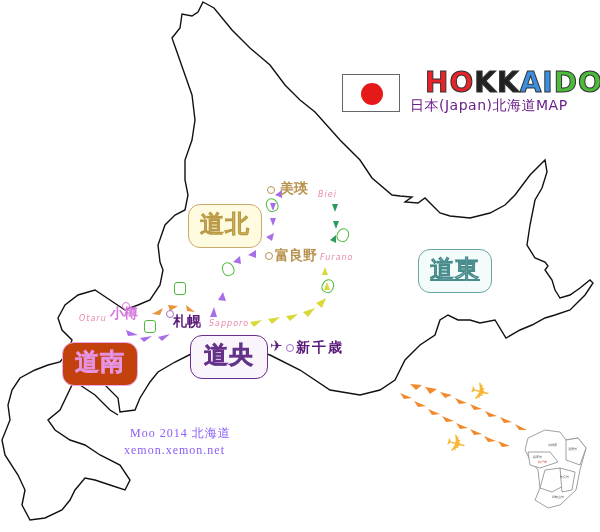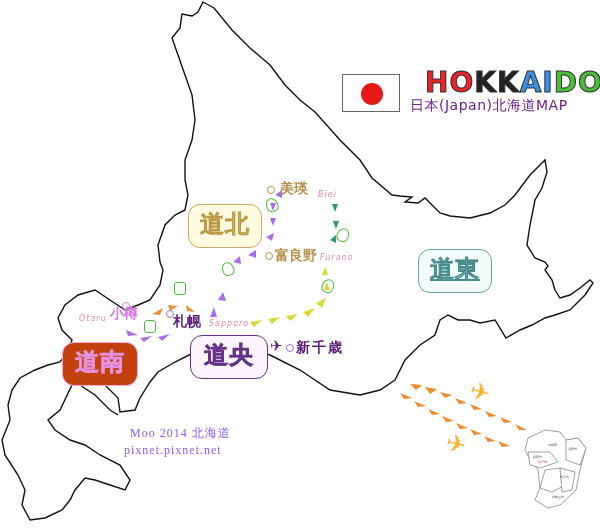--- a/index.html
+++ b/index.html
@@ -151,13 +151,13 @@
 
 <div class="abs" style="left:266px;top:198px;width:12px;height:14px;border:1.5px solid #4cbb3a;border-radius:50% 50% 40% 40%;transform:rotate(-25deg);box-sizing:border-box;"></div>
 <div class="abs" style="left:337px;top:228px;width:12px;height:14px;border:1.5px solid #4cbb3a;border-radius:50% 50% 40% 40%;transform:rotate(25deg);box-sizing:border-box;"></div>
 <div class="abs" style="left:222px;top:262px;width:12px;height:14px;border:1.5px solid #4cbb3a;border-radius:50% 50% 40% 40%;transform:rotate(-25deg);box-sizing:border-box;"></div>
 <div class="abs" style="left:322px;top:279px;width:12px;height:14px;border:1.5px solid #4cbb3a;border-radius:50% 50% 40% 40%;transform:rotate(25deg);box-sizing:border-box;"></div>
 
 <div class="abs" style="left:470px;top:378px;font-size:24px;color:#f7b733;transform:rotate(15deg);">✈</div>
 <div class="abs" style="left:446px;top:430px;font-size:24px;color:#f7b733;transform:rotate(15deg);">✈</div>
 
 <div class="abs credit" style="left:130px;top:425px;">Moo 2014 北海道</div>
-<div class="abs credit" style="left:124px;top:443px;">pixnet.pixnet.net</div>
+<div class="abs credit" style="left:124px;top:443px;">xemon.xemon.net</div>
 
 </body></html>

